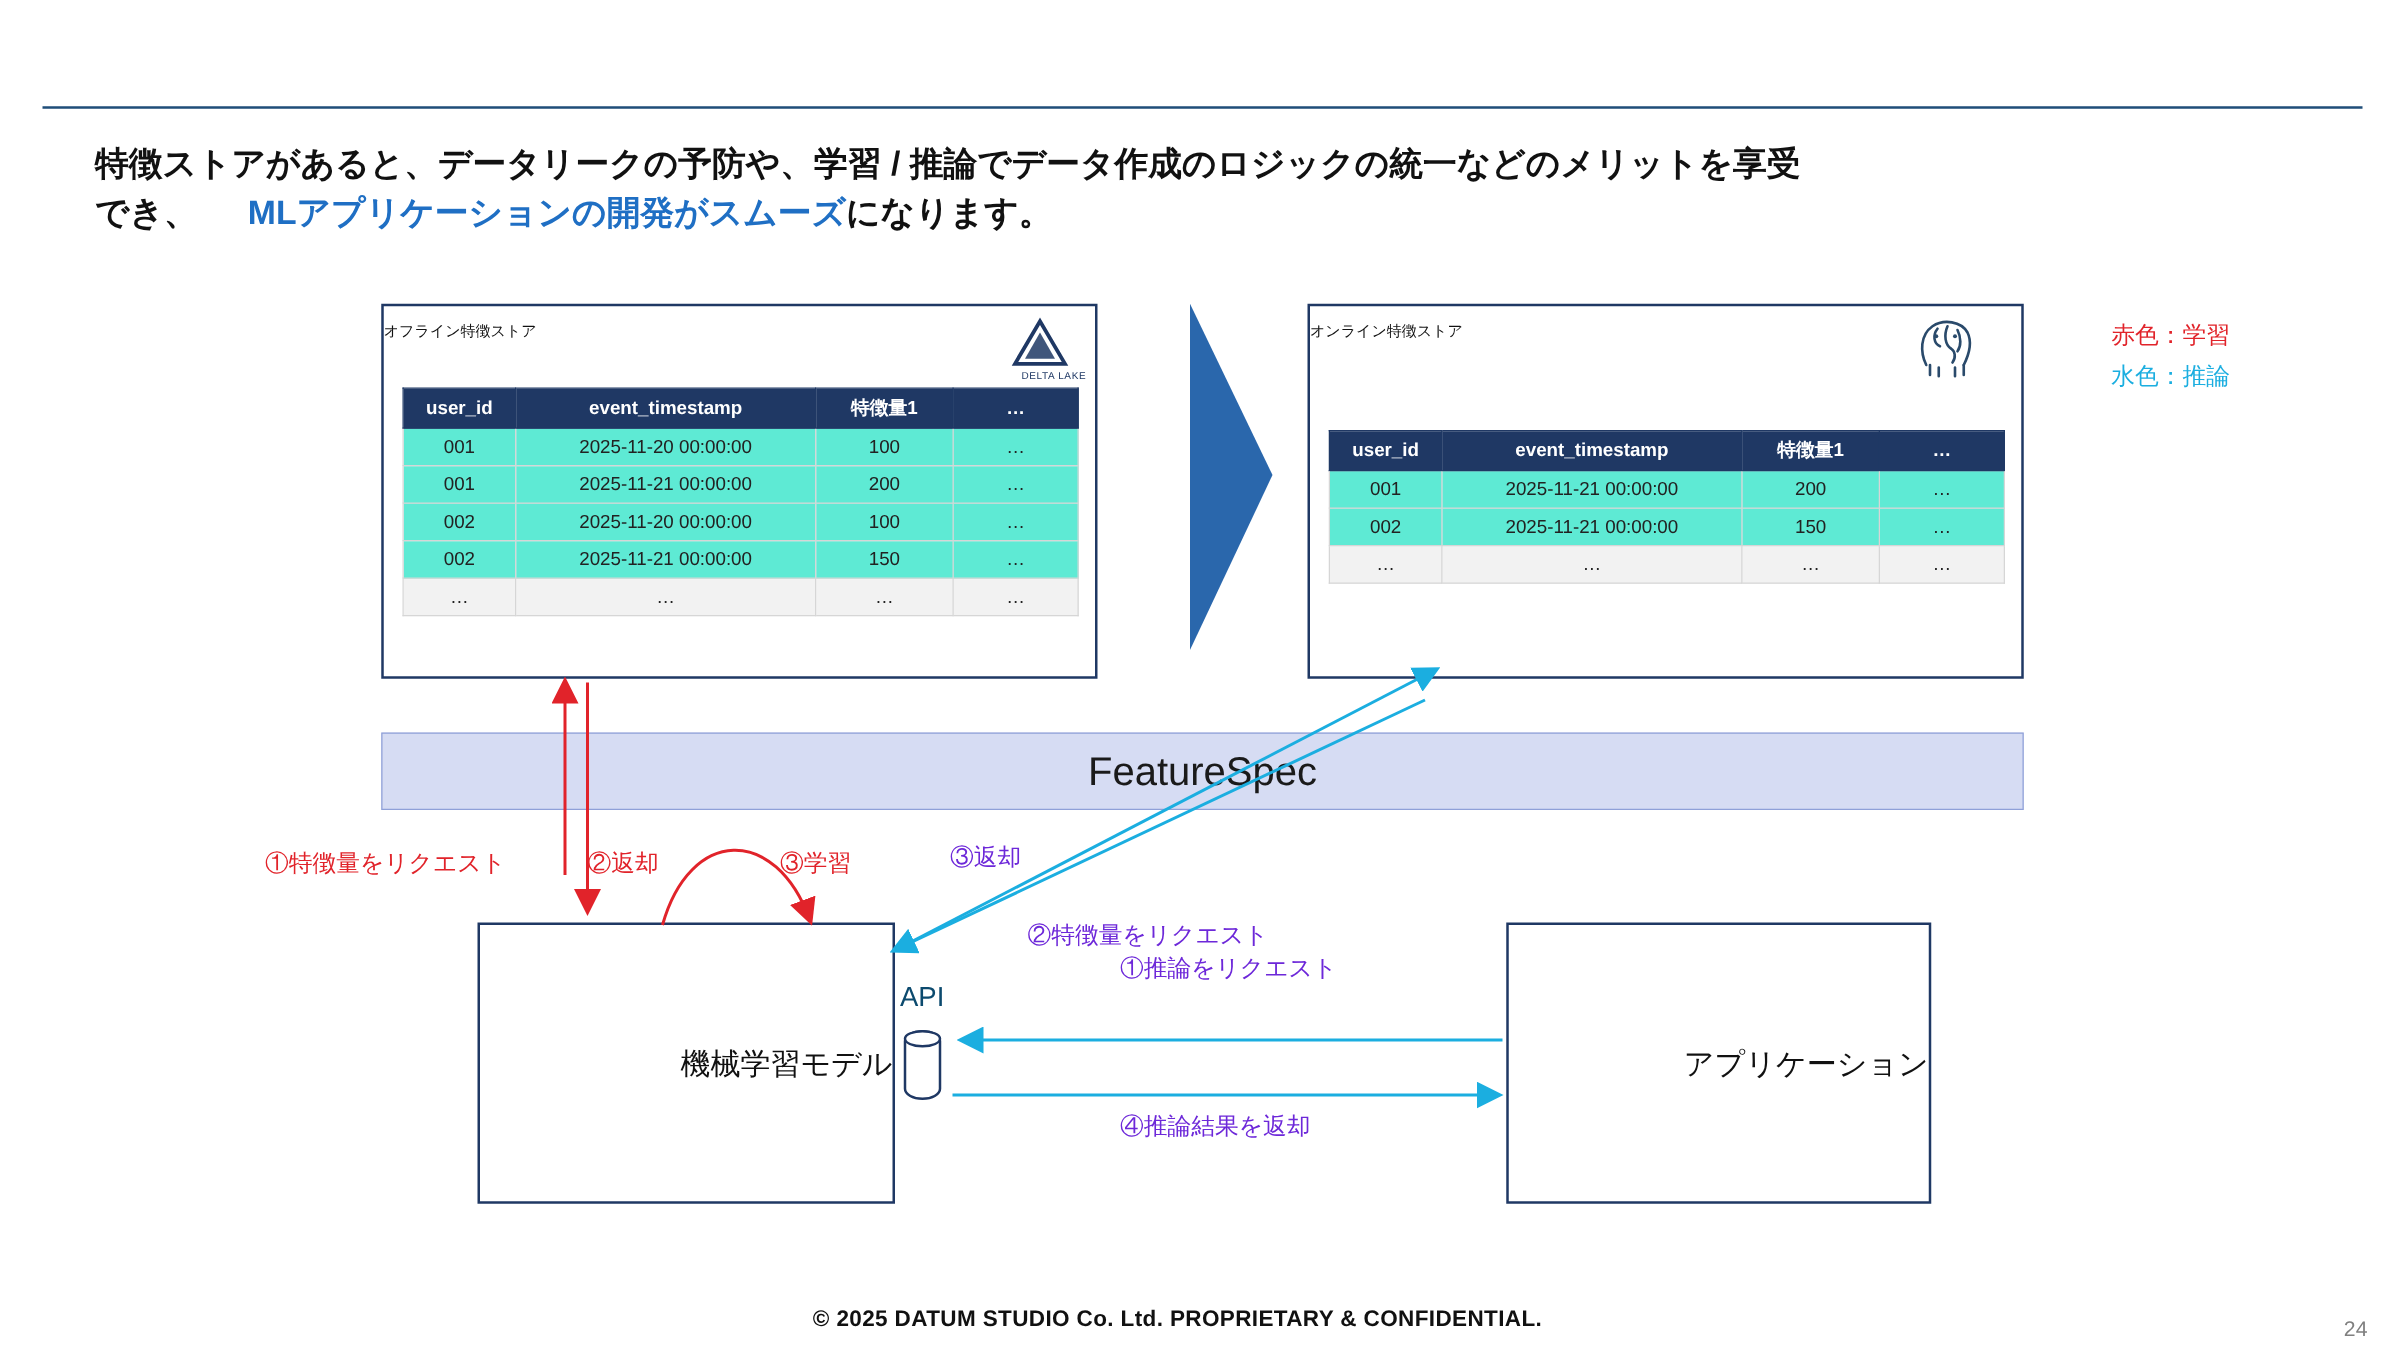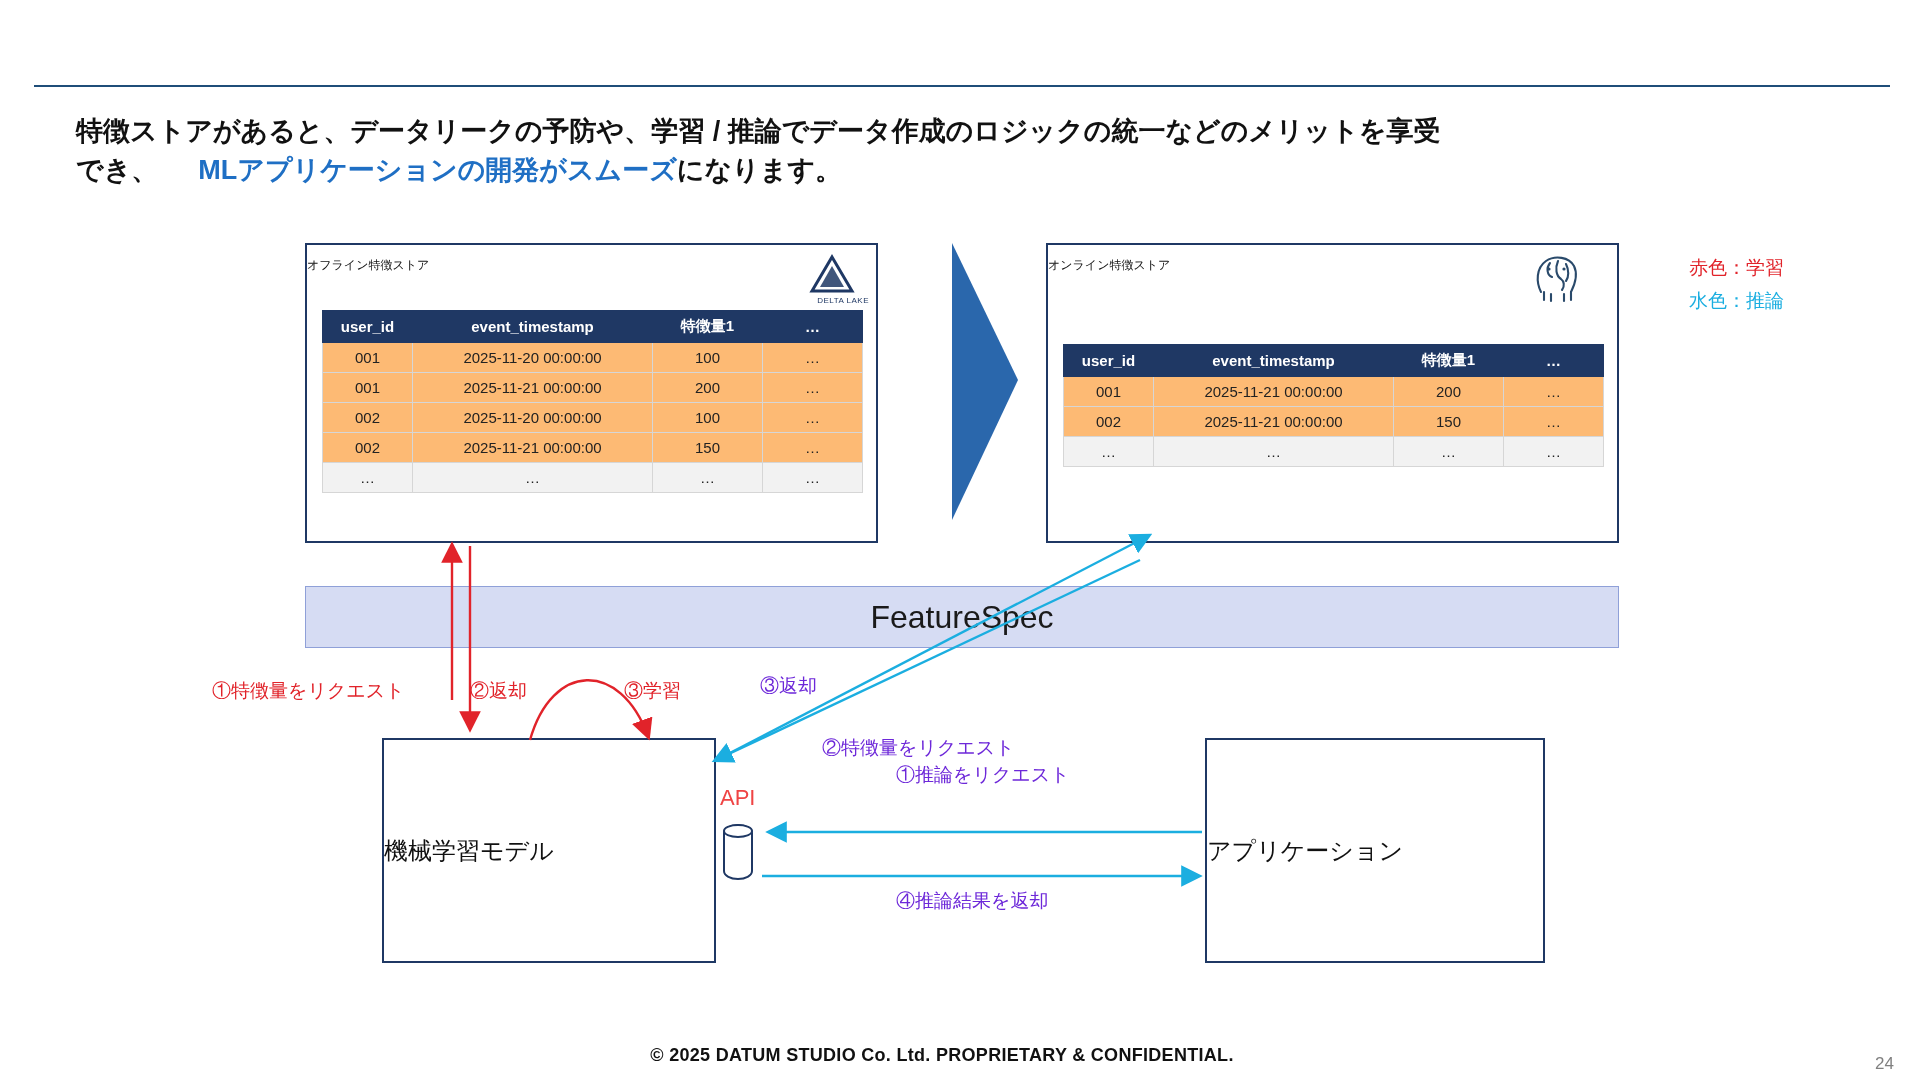--- a/index.html
+++ b/index.html
@@ -79,21 +79,21 @@
     border: 1px solid #1F3864;
     padding: 6px 2px;
     text-align: center;
   }
   table.ft td {
     font-size: 15px;
     color: #222222;
     border: 1px solid #d6d6d6;
     padding: 6px 2px;
     text-align: center;
-    background: #fdba74;
+    background: #5eead4;
   }
   table.ft tr.alt td { background: #f2f2f2; }
   
   .delta-logo {
     position: absolute;
     width: 74px;
     height: 52px;
   }
   .delta-text {
     position: absolute;
@@ -124,21 +124,21 @@
     color: #1a1a1a;
   }
   
   .node-box {
     position: absolute;
     border: 2px solid #1F3864;
     background: #ffffff;
     box-sizing: border-box;
     display: flex;
     align-items: center;
-    justify-content: flex-start;
+    justify-content: flex-end;
     font-size: 24px;
     color: #111111;
   }
   
   .lbl {
     position: absolute;
     font-size: 19px;
     white-space: nowrap;
   }
   .lbl.red { color: #E1232A; }
@@ -166,21 +166,21 @@
     left: -2px; top: -2px;
     width: 30px; height: 14px;
     border: 2px solid #1F3864;
     border-radius: 50%;
     background: #ffffff;
     box-sizing: border-box;
   }
   .api-label {
     position: absolute;
     font-size: 22px;
-    color: #ef4444;
+    color: #0c4a6e;
   }
   
   .footer {
     position: absolute;
     left: 0;
     top: 1045px;
     width: 1884px;
     text-align: center;
     font-size: 18px;
     font-weight: bold;

